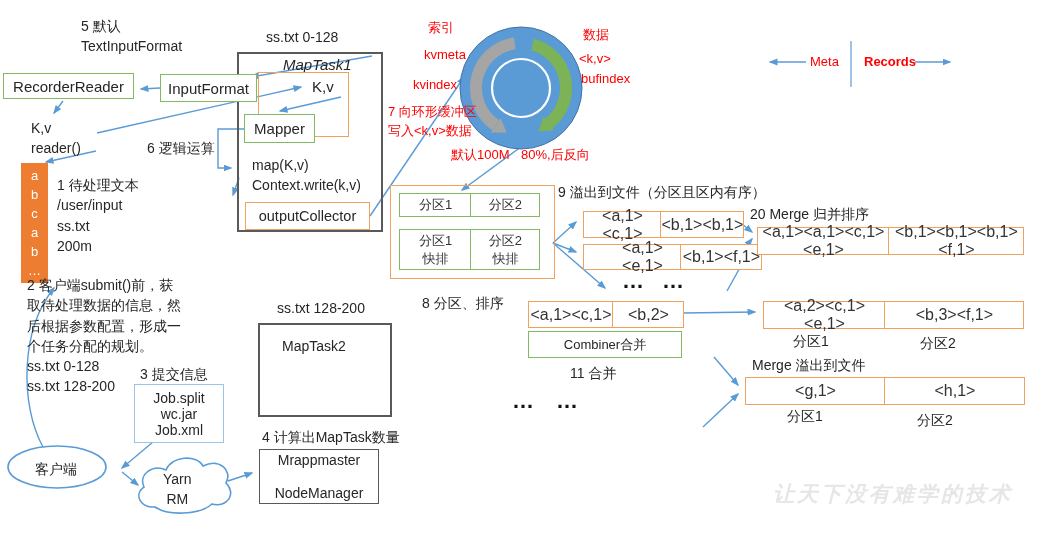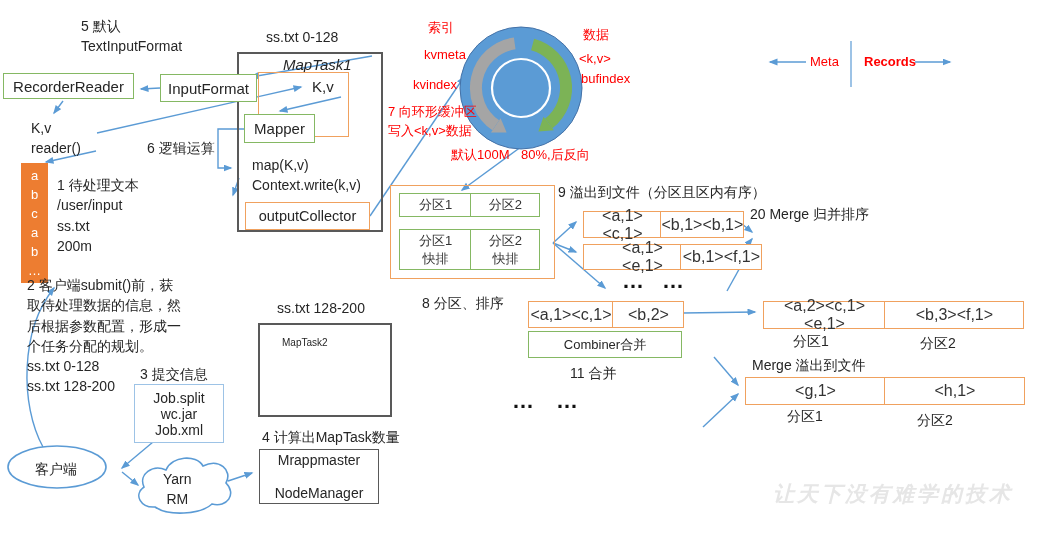--- a/index.html
+++ b/index.html
@@ -141,21 +141,21 @@
   <div class="lbl" style="left:163px;top:469px;text-align:center;z-index:2;">Yarn
 RM</div>
 
   <div class="lbl" style="left:262px;top:427px;">4 计算出MapTask数量</div>
   <div class="box thin-dark-b" style="left:259px;top:449px;width:118px;height:53px;line-height:1.15;">Mrappmaster
 
 NodeManager</div>
 
   <div class="lbl" style="left:277px;top:298px;">ss.txt 128-200</div>
   <div class="box dark-b" style="left:258px;top:323px;width:130px;height:90px;background:transparent;"></div>
-  <div class="lbl" style="left:282px;top:336px;font-size:10px;">MapTask2</div>
+  <div class="lbl" style="left:282px;top:336px;font-size:14px;">MapTask2</div>
 
   <div class="lbl red" style="left:428px;top:19px;font-size:13px;">索引</div>
   <div class="lbl red" style="left:424px;top:46px;font-size:13px;">kvmeta</div>
   <div class="lbl red" style="left:413px;top:76px;font-size:13px;">kvindex</div>
   <div class="lbl red" style="left:583px;top:26px;font-size:13px;">数据</div>
   <div class="lbl red" style="left:579px;top:50px;font-size:13px;">&lt;k,v&gt;</div>
   <div class="lbl red" style="left:581px;top:70px;font-size:13px;">bufindex</div>
   <div class="lbl red" style="left:388px;top:103px;font-size:13px;">7 向环形缓冲区
 写入&lt;k,v&gt;数据</div>
   <div class="lbl red" style="left:451px;top:146px;font-size:13px;">默认100M</div>
@@ -182,20 +182,24 @@
     <div class="cell ocell" style="width:77px;height:25px;">&lt;a,1&gt;&lt;c,1&gt;</div>
     <div class="cell ocell" style="width:82px;height:25px;">&lt;b,1&gt;&lt;b,1&gt;</div>
   </div>
   <div class="row" style="left:583px;top:244px;">
     <div class="cell ocell" style="width:77px;height:24px;padding-left:20px;">&lt;a,1&gt;&lt;e,1&gt;</div>
     <div class="cell ocell" style="width:80px;height:24px;">&lt;b,1&gt;&lt;f,1&gt;</div>
   </div>
   <div class="dots" style="left:622px;top:268px;">… …</div>
 
   <div class="lbl" style="left:750px;top:204px;">20 Merge 归并排序</div>
+  <div class="row" style="left:757px;top:227px;">
+    <div class="cell ocell" style="width:131px;height:26px;">&lt;a,1&gt;&lt;a,1&gt;&lt;c,1&gt;&lt;e,1&gt;</div>
+    <div class="cell ocell" style="width:134px;height:26px;">&lt;b,1&gt;&lt;b,1&gt;&lt;b,1&gt;&lt;f,1&gt;</div>
+  </div>
 
   <div class="row" style="left:528px;top:301px;">
     <div class="cell ocell" style="width:84px;height:25px;">&lt;a,1&gt;&lt;c,1&gt;</div>
     <div class="cell ocell" style="width:70px;height:25px;">&lt;b,2&gt;</div>
   </div>
   <div class="box green-b" style="left:528px;top:331px;width:152px;height:25px;font-size:13px;">Combiner合并</div>
   <div class="lbl" style="left:570px;top:363px;">11 合并</div>
   <div class="dots" style="left:512px;top:388px;letter-spacing:8px;">…   …</div>
 
   <div class="row" style="left:763px;top:301px;">

